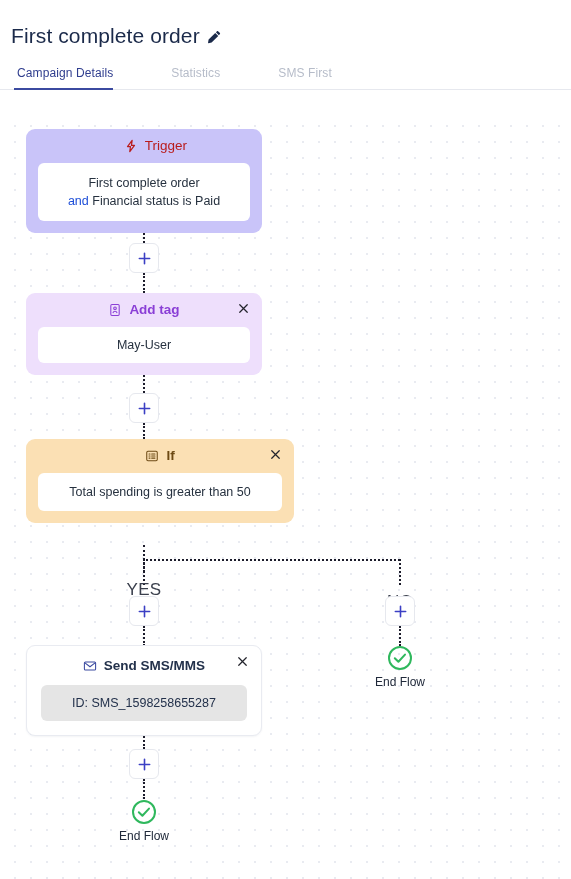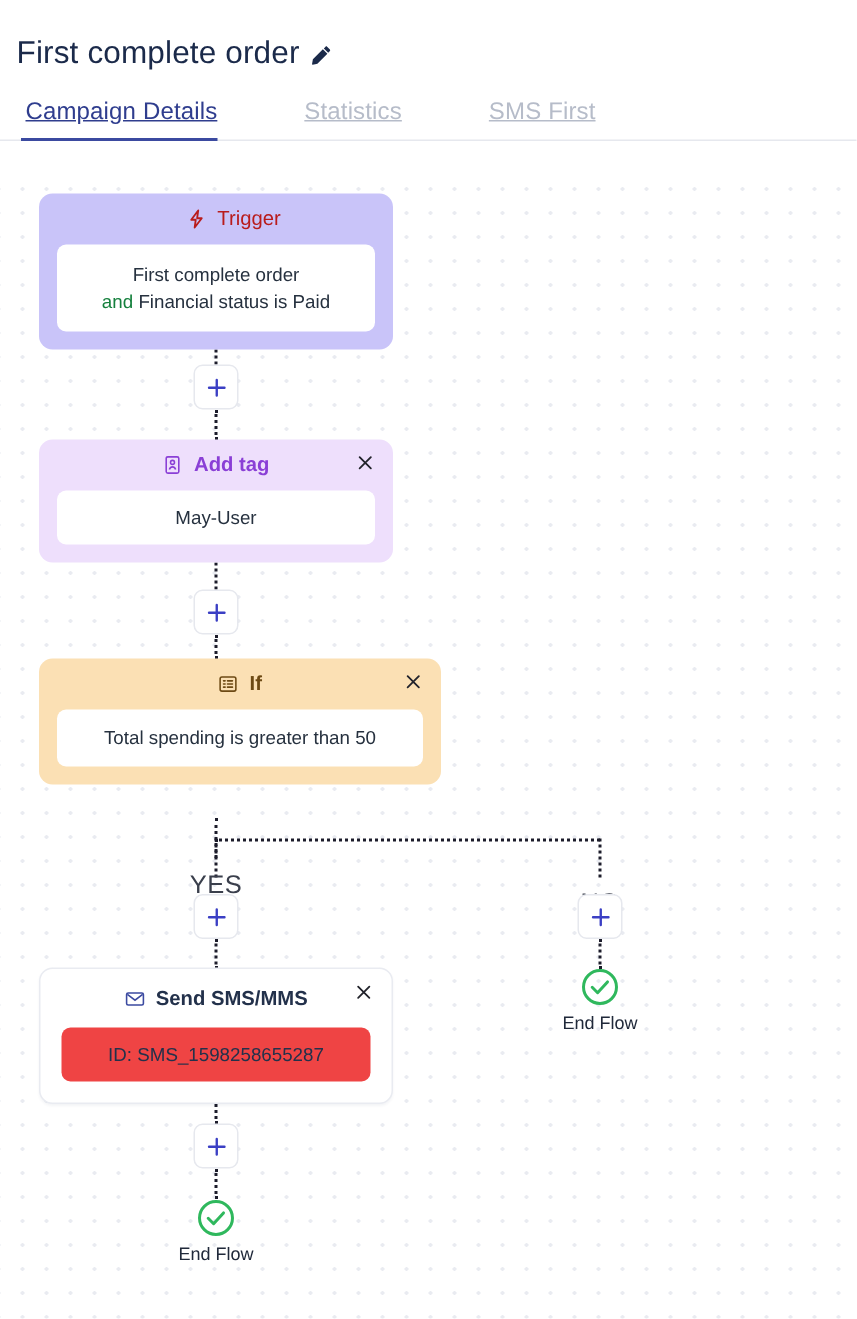--- a/index.html
+++ b/index.html
@@ -43,28 +43,27 @@
 
   .tabs {
     display: flex;
     align-items: flex-end;
     gap: 0;
     padding: 18px 0 0 14px;
     border-bottom: 1px solid #e6e8ee;
     position: relative;
   }
   .tab {
-    font-size: 16px;
+    font-size: 12px;
     padding: 0 22px 9px 3px;
     color: #b6bcc9;
     cursor: pointer;
     position: relative;
     letter-spacing: .1px;
     white-space: nowrap;
-    text-decoration: underline;
   }
   .tab.active {
     color: #2f3d8e;
     font-weight: 400;
   }
   .tab.active::after {
     content: "";
     position: absolute;
     left: 0;
     right: 22px;
@@ -151,21 +150,21 @@
   }
   .close-x svg { width: 13px; height: 13px; display:block; }
 
   
   #node-trigger {
     left: 26px; top: 16px; width: 236px;
     background: #c9c4f9;
   }
   #node-trigger .node-head { color: #b91c1c; font-weight: 400; margin-left: 23px; }
   #node-trigger .node-body { padding: 11px 14px; }
-  .muted-and { color: #15803d; }
+  .muted-and { color: #1d4ed8; }
 
   
   #node-addtag {
     left: 26px; top: 180px; width: 236px;
     background: #eedffc;
   }
   #node-addtag .node-head { color: #8a3fd6; font-weight: 600; }
   #node-addtag .node-body { padding: 9px 14px; }
 
   
@@ -178,21 +177,21 @@
 
   
   #node-sms {
     left: 26px; top: 532px; width: 236px;
     background: #ffffff;
     border: 1px solid #e9ebf1;
     box-shadow: 0 1px 2px rgba(25,35,70,.05);
   }
   #node-sms .node-head { color: #23314b; font-weight: 600; padding-top: 12px;}
   #node-sms .node-body {
-    background: #ef4444;
+    background: #e5e5e5;
     color: #23314b;
     font-size: 12.5px;
     padding: 9px 10px;
     margin: 10px 14px 14px 14px;
   }
 
   
   .plus-btn {
     position: absolute;
     width: 30px;

